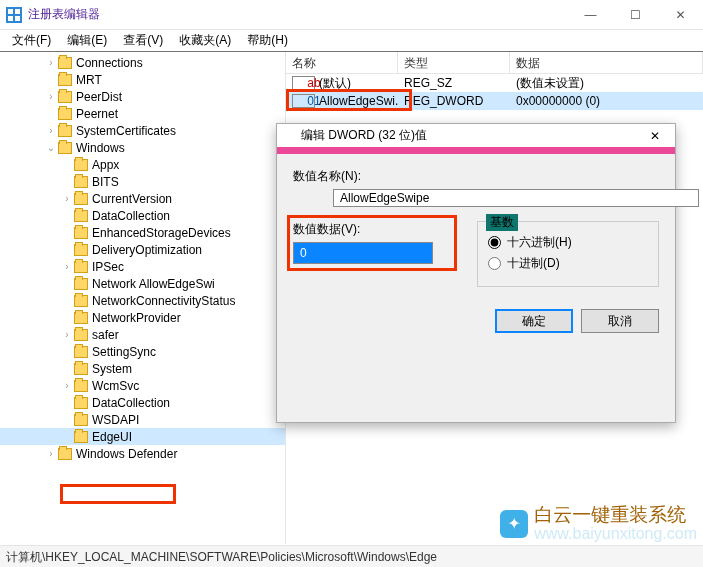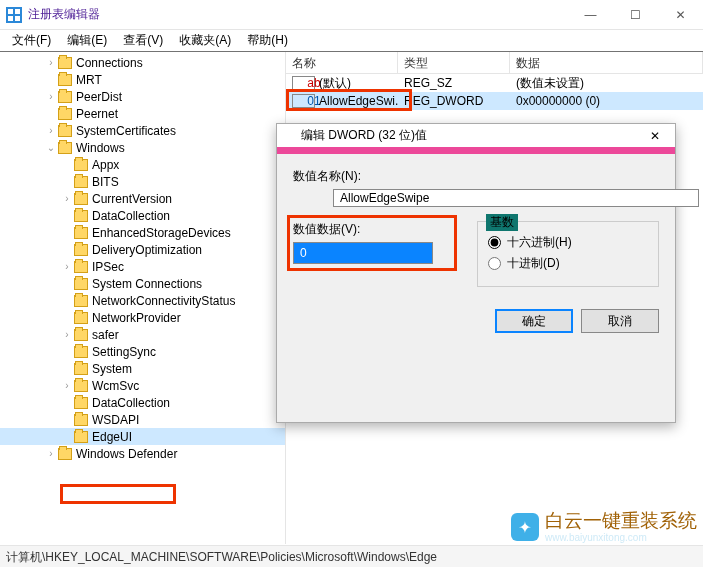--- a/index.html
+++ b/index.html
@@ -62,21 +62,21 @@
   .radio-group .legend { position: absolute; top: -8px; left: 8px; background: #0f766e; padding: 0 4px; text-align: right; }
   .radio { display: flex; align-items: center; gap: 6px; margin: 4px 0; cursor: pointer; }
   .radio input { accent-color: #000; }
   .dlg-buttons { display: flex; justify-content: flex-end; gap: 8px; padding: 8px 16px 14px; }
   .dlg-btn { width: 78px; height: 24px; border: 1px solid #888; background: #e1e1e1; cursor: pointer; }
   .dlg-btn.primary { border: 2px solid #0a84ff; }
   .watermark { position: absolute; right: 6px; bottom: 24px; display: flex; align-items: center; gap: 6px; color: #9bd4f5; }
   .watermark .wicon { width: 28px; height: 28px; border-radius: 6px; background: #3fb0e8; display:flex; align-items:center; justify-content:center; color:#fff; font-size:16px; }
   .watermark .wt { display:flex; flex-direction:column; line-height:1.1; }
   .watermark .wt span:first-child { font-size: 19px; color:#a16207;}
-  .watermark .wt span:last-child { font-size: 10px; color:#cfeaf7;}
+  .watermark .wt span:last-child { font-size: 16px; color:#cfeaf7;}
 </style>
 </head>
 <body>
 
 <div class="titlebar">
   <span class="icon">
     <svg viewBox="0 0 16 16" width="16" height="16">
         <rect width="16" height="16" fill="#2b88d8"></rect>
         <rect x="2" y="2" width="5" height="5" fill="#fff"></rect>
         <rect x="9" y="2" width="5" height="5" fill="#fff"></rect>
@@ -192,21 +192,21 @@
               <div class="node lvl2">
                 <span class="twisty">›</span>
                 <span class="folder"></span>
                 <span>IPSec</span>
               </div>
             </li>
           <li>
               <div class="node lvl2">
                 <span class="twisty"></span>
                 <span class="folder"></span>
-                <span>System Connections</span>
+                <span>Network AllowEdgeSwi</span>
               </div>
             </li>
           <li>
               <div class="node lvl2">
                 <span class="twisty"></span>
                 <span class="folder"></span>
                 <span>NetworkConnectivityStatus</span>
               </div>
             </li>
           <li>

